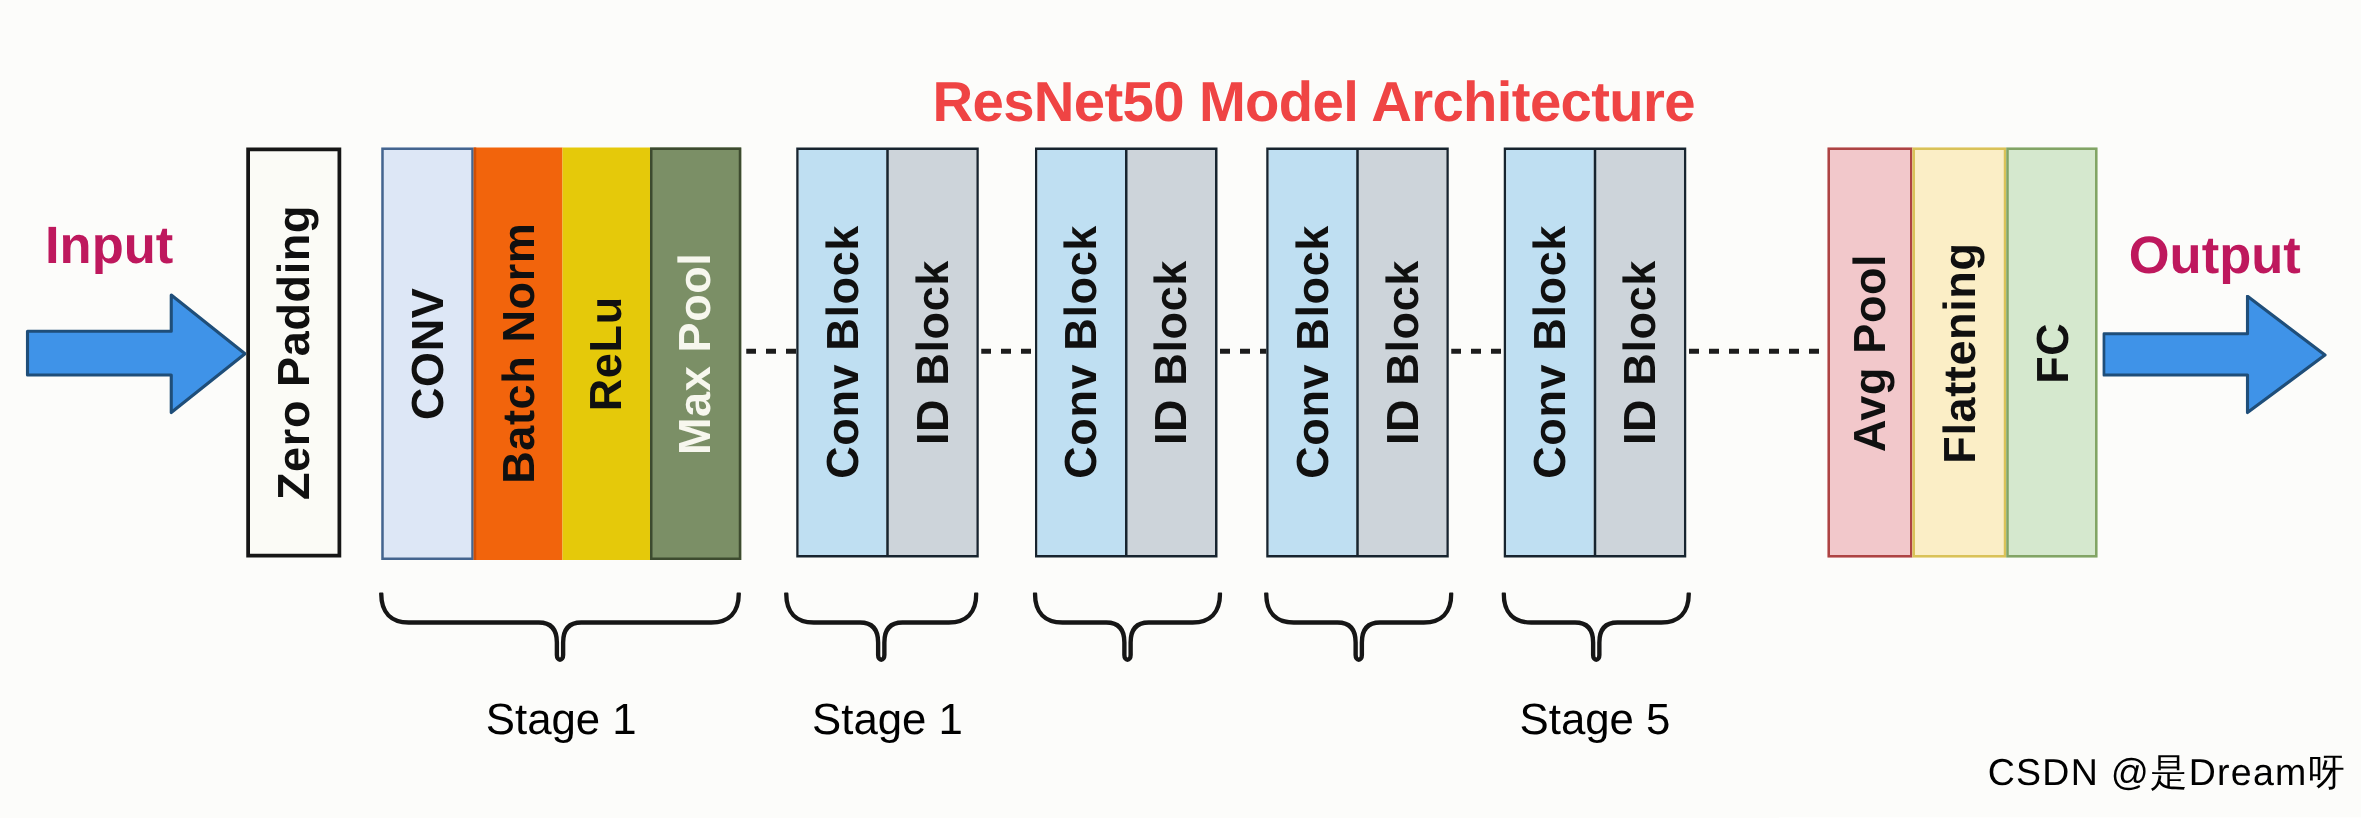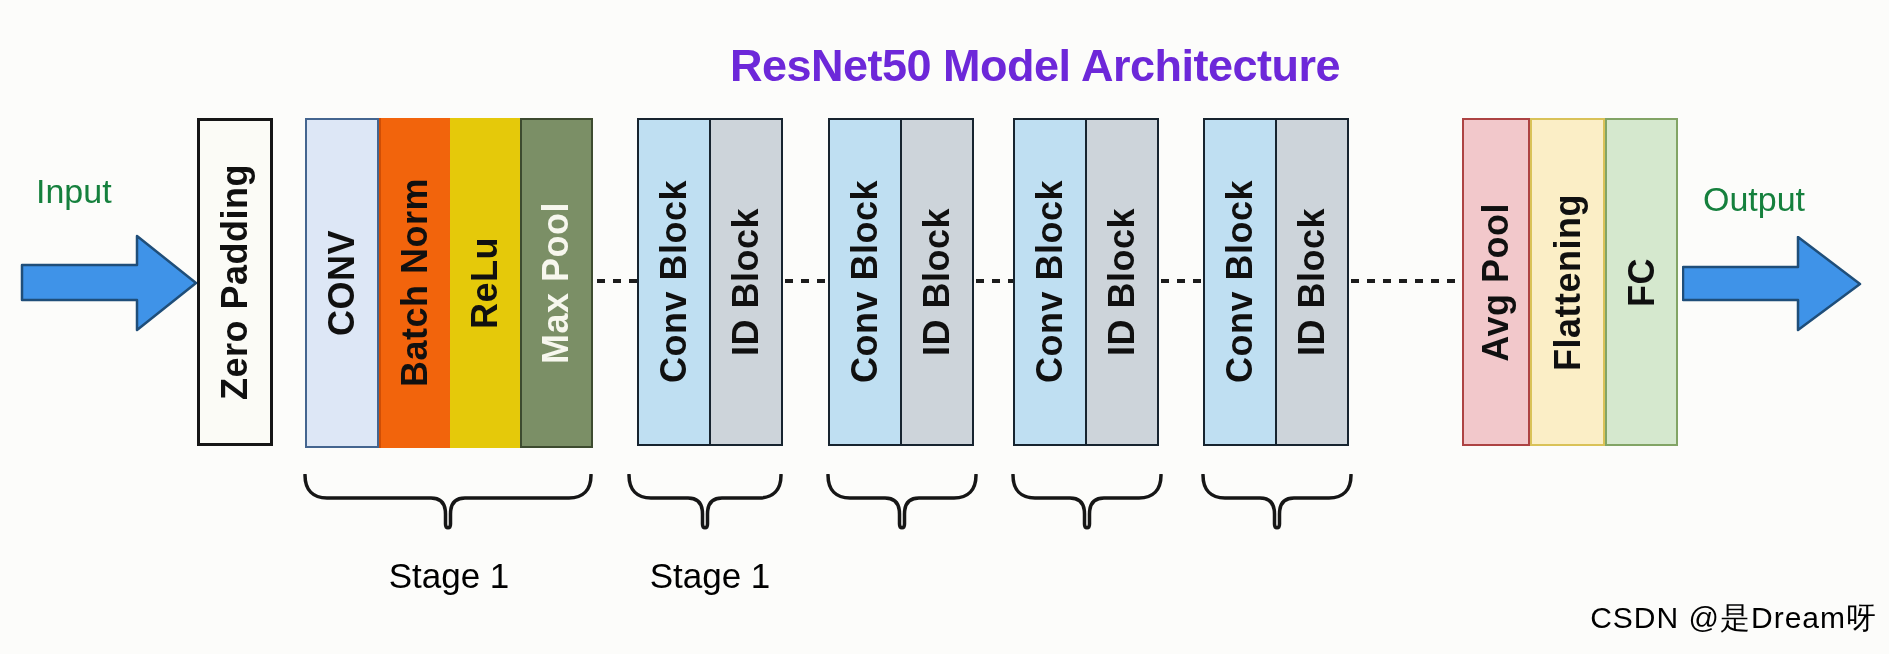--- a/index.html
+++ b/index.html
@@ -4,24 +4,24 @@
 <style>
   html,body{margin:0;padding:0;background:#ffffff;}
   .canvas{
     position:relative;width:1889px;height:654px;overflow:hidden;
     background:#fcfcfa;
     font-family:"Liberation Sans", sans-serif;
     color:#111;
   }
   .title{
     position:absolute;top:40px;left:1035px;transform:translateX(-50%);
-    margin:0;font-size:45px;font-weight:bold;letter-spacing:-0.5px;color:#6d28d9;white-space:nowrap;
+    margin:16px;font-size:45px;font-weight:bold;letter-spacing:-0.5px;color:#ef4444;white-space:nowrap;
   }
   .io-label{
-    position:absolute;font-size:34px;font-weight:400;color:#15803d;white-space:nowrap;
+    position:absolute;font-size:42px;font-weight:700;color:#be185d;white-space:nowrap;
   }
   .io-label.input{left:36px;top:172px;}
   .io-label.output{left:1703px;top:180px;}
   .arrow{position:absolute;}
   .block{
     position:absolute;top:118px;height:328px;box-sizing:border-box;
     display:flex;align-items:center;justify-content:center;
   }
   .vtext{
     writing-mode:vertical-rl;transform:rotate(180deg);
@@ -166,16 +166,17 @@
              C 78.5 30, 83 24, 93 24 L 128 24 C 142 24, 150 16, 150 1" fill="none" stroke="#161616" stroke-width="3.5" stroke-linecap="round"></path>
     </svg>
   <svg class="brace" style="left:1201px;" width="152" height="58" viewBox="0 0 152 58">
       <path d="M 2 1 C 2 16, 10 24, 24 24 L 59 24 C 69 24, 73.5 30, 73.5 40
              L 73.5 50 C 73.5 55, 78.5 55, 78.5 50 L 78.5 40
              C 78.5 30, 83 24, 93 24 L 128 24 C 142 24, 150 16, 150 1" fill="none" stroke="#161616" stroke-width="3.5" stroke-linecap="round"></path>
     </svg>
 
   <div class="caption" style="left:339px;">Stage 1</div>
   <div class="caption" style="left:600px;">Stage 1</div>
+  <div class="caption" style="left:1166px;">Stage 5</div>
 
   <div class="watermark">CSDN @是Dream呀</div>
 
 </div>
 
 </body></html>

